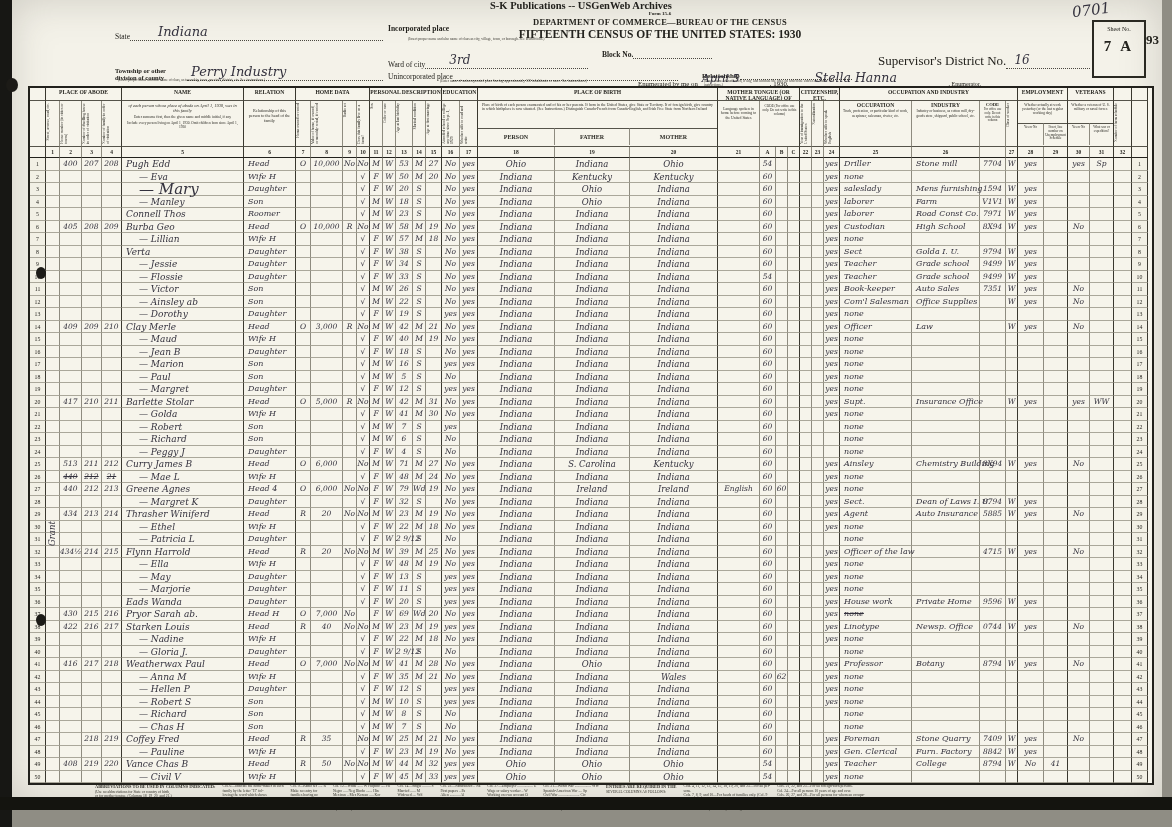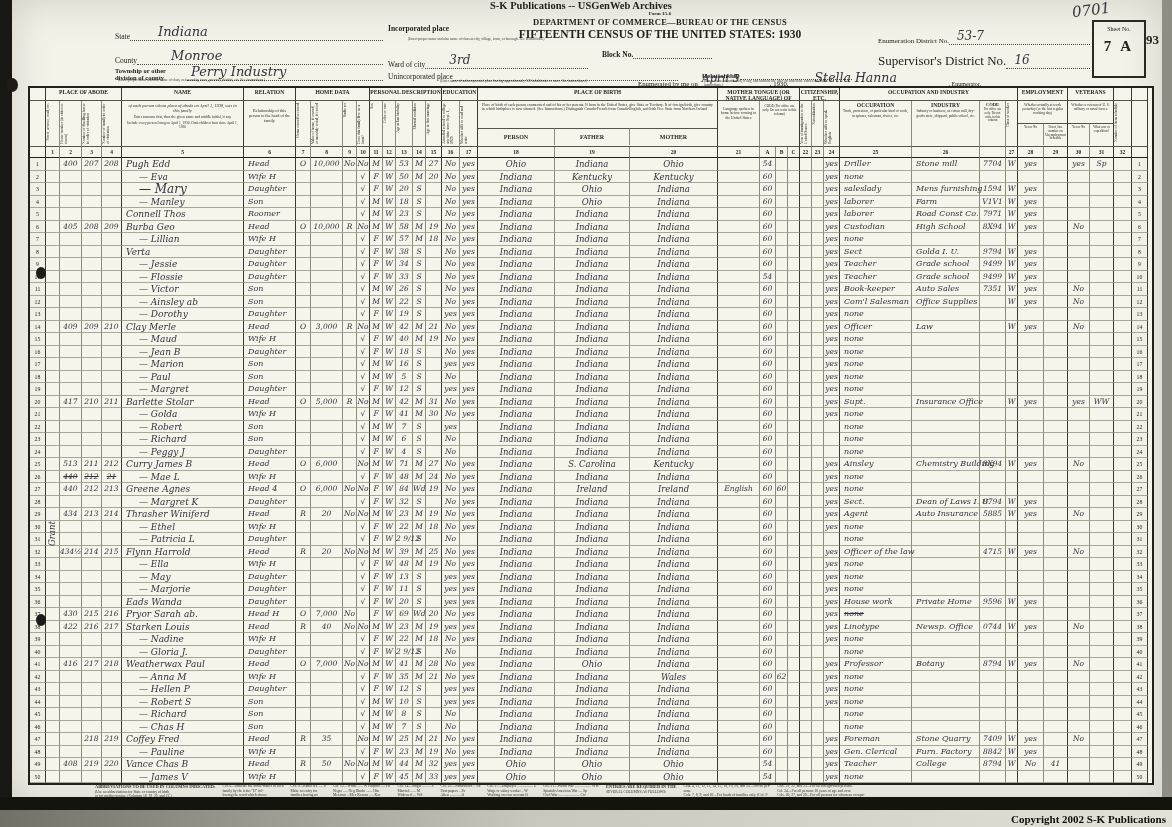--- a/index.html
+++ b/index.html
@@ -45,24 +45,20 @@
 <body>
 
 <div class="page">
   <div class="paper">
     <div class="watermark">S-K Publications -- USGenWeb Archives</div>
 
     <div class="fld" style="left:105px;top:22px;width:268px">
       <span class="plbl" style="font-size:7.5px">State</span>
       <span class="dotline"><span class="hw" style="font-size:13px;margin-left:28px">Indiana</span></span>
     </div>
-    <div class="fld" style="left:105px;top:46px;width:268px">
-      <span class="plbl" style="font-size:7.5px">County</span>
-      <span class="dotline"><span class="hw" style="font-size:13px;margin-left:34px">Monroe</span></span>
-    </div>
     <div class="fld" style="left:105px;top:62px;width:268px">
       <span class="plbl" style="font-size:6.5px;font-weight:bold;width:72px;line-height:1.1;display:inline-block">Township or other division of county</span>
       <span class="dotline"><span class="hw" style="font-size:13px;margin-left:4px">Perry Industry</span></span>
     </div>
     <div class="note" style="left:108px;top:79px;width:260px">(Insert proper name and also name of class, as township, town, precinct, district, etc.  See instructions.)</div>
 
     <div class="fld" style="left:378px;top:24px;width:290px">
       <span class="plbl" style="font-size:7.5px;font-weight:bold">Incorporated place</span>
     </div>
     <div class="note" style="left:398px;top:38px;width:270px">(Insert proper name and also name of class as city, village, town, or borough.  See instructions.)</div>
@@ -82,24 +78,20 @@
     <div class="fld" style="left:692px;top:72px;width:150px">
       <span class="plbl" style="font-size:7px;font-weight:bold">Relationship</span>
       <span class="dotline"></span>
     </div>
     <div class="note" style="left:694px;top:80px;width:150px">(Insert name of institution, if any, and indicate the lines on which the entries are made.  See instructions.)</div>
 
     <div class="ctr plbl" style="position:absolute;left:560px;top:11px;width:180px;font-size:5px;font-weight:bold">Form 15-6</div>
     <div class="ctr plbl" style="position:absolute;left:500px;top:17px;width:300px;font-size:8.5px;font-weight:bold;letter-spacing:.3px">DEPARTMENT OF COMMERCE—BUREAU OF THE CENSUS</div>
     <div class="ctr plbl" style="position:absolute;left:490px;top:28px;width:320px;font-size:11.5px;font-weight:bold">FIFTEENTH CENSUS OF THE UNITED STATES: 1930</div>
 
-    <div class="fld" style="left:868px;top:26px;width:212px">
-      <span class="plbl" style="font-size:7px">Enumeration District No.</span>
-      <span class="dotline"><span class="hw" style="font-size:12px;margin-left:8px">53-7</span></span>
-    </div>
     <div class="fld" style="left:868px;top:50px;width:212px">
       <span class="plbl" style="font-size:13px">Supervisor's District No.</span>
       <span class="dotline"><span class="hw" style="font-size:12px;margin-left:8px">16</span></span>
     </div>
     <div class="sheetbox">
       <div class="plbl" style="font-size:6px;padding-top:4px">Sheet No.</div>
       <div class="plbl" style="font-size:15px;font-weight:bold;letter-spacing:3px;margin-top:6px">7 A</div>
     </div>
     <div class="plbl" style="position:absolute;left:1136px;top:32px;font-size:13px;font-weight:bold">93</div>
     <div class="hw" style="position:absolute;left:1062px;top:1px;font-size:15px;transform:rotate(-7deg)">0701</div>
@@ -321,21 +313,21 @@
           <div class="c hwc gb" style="width: 24px;"></div>
           <div class="c hwc gb" style="width: 18px;"></div>
           <div class="c lncell gb" style="width: 16px;">2</div>
         </div>
         <div class="trow" style="width: 1120px;">
           <div class="c lncell gb" style="width: 16px;">3</div>
           <div class="c hwc" style="width: 14px;"></div>
           <div class="c hwc" style="width: 22px;"></div>
           <div class="c hwc" style="width: 20px;"></div>
           <div class="c hwc gb" style="width: 20px;"></div>
-          <div class="c hwc gb cl ind" style="width: 122px; font-size: 12px;">— Mary</div>
+          <div class="c hwc gb cl ind" style="width: 122px; font-size: 15px;">— Mary</div>
           <div class="c hwc gb cl" style="width: 52px; font-size: 8px;">Daughter</div>
           <div class="c hwc" style="width: 15px;"></div>
           <div class="c hwc" style="width: 32px;"></div>
           <div class="c hwc" style="width: 14px;"></div>
           <div class="c hwc gb" style="width: 13px;">√</div>
           <div class="c hwc" style="width: 13px;">F</div>
           <div class="c hwc" style="width: 13px;">W</div>
           <div class="c hwc" style="width: 17px;">20</div>
           <div class="c hwc" style="width: 13px;">S</div>
           <div class="c hwc gb" style="width: 16px;"></div>
@@ -1289,21 +1281,21 @@
           <div class="c hwc" style="width: 20px;">212</div>
           <div class="c hwc gb" style="width: 20px;">213</div>
           <div class="c hwc gb cl" style="width: 122px; font-size: 9px;">Greene Agnes</div>
           <div class="c hwc gb cl" style="width: 52px; font-size: 8px;">Head 4</div>
           <div class="c hwc" style="width: 15px;">O</div>
           <div class="c hwc" style="width: 32px;">6,000</div>
           <div class="c hwc" style="width: 14px;">No</div>
           <div class="c hwc gb" style="width: 13px;">No</div>
           <div class="c hwc" style="width: 13px;">F</div>
           <div class="c hwc" style="width: 13px;">W</div>
-          <div class="c hwc" style="width: 17px;">84</div>
+          <div class="c hwc" style="width: 17px;">79</div>
           <div class="c hwc" style="width: 13px;">Wd</div>
           <div class="c hwc gb" style="width: 16px;">19</div>
           <div class="c hwc" style="width: 18px;">No</div>
           <div class="c hwc gb" style="width: 18px;">yes</div>
           <div class="c hwc" style="width: 77px; font-size: 8.5px;">Indiana</div>
           <div class="c hwc" style="width: 75px; font-size: 8.5px;">Ireland</div>
           <div class="c hwc gb" style="width: 88px; font-size: 8.5px;">Ireland</div>
           <div class="c hwc" style="width: 42px;">English</div>
           <div class="c hwc" style="width: 16px;">60</div>
           <div class="c hwc" style="width: 12px;">60</div>
@@ -2201,21 +2193,21 @@
           <div class="c hwc gb" style="width: 24px;"></div>
           <div class="c hwc gb" style="width: 18px;"></div>
           <div class="c lncell gb" style="width: 16px;">49</div>
         </div>
         <div class="trow" style="width: 1120px;">
           <div class="c lncell gb" style="width: 16px;">50</div>
           <div class="c hwc" style="width: 14px;"></div>
           <div class="c hwc" style="width: 22px;"></div>
           <div class="c hwc" style="width: 20px;"></div>
           <div class="c hwc gb" style="width: 20px;"></div>
-          <div class="c hwc gb cl ind" style="width: 122px; font-size: 9px;">— James V</div>
+          <div class="c hwc gb cl ind" style="width: 122px; font-size: 9px;">— Civil V</div>
           <div class="c hwc gb cl" style="width: 52px; font-size: 8px;">Wife H</div>
           <div class="c hwc" style="width: 15px;"></div>
           <div class="c hwc" style="width: 32px;"></div>
           <div class="c hwc" style="width: 14px;"></div>
           <div class="c hwc gb" style="width: 13px;">√</div>
           <div class="c hwc" style="width: 13px;">F</div>
           <div class="c hwc" style="width: 13px;">W</div>
           <div class="c hwc" style="width: 17px;">45</div>
           <div class="c hwc" style="width: 13px;">M</div>
           <div class="c hwc gb" style="width: 16px;">33</div>
@@ -2321,16 +2313,13 @@
           <div>Col. 30—For all males 21 years of age and over.</div>
         </div>
       </div>
   </div>
 
   <div class="edge-left"></div>
   <div class="hole" style="left:6px;top:78px;width:12px;height:14px"></div>
   <div class="hole" style="left:36px;top:267px;width:10px;height:12px"></div>
   <div class="hole" style="left:36px;top:614px;width:10px;height:12px"></div>
   <div class="band-bottom"></div>
-  <div class="strip-bottom">
-    <span class="copyright">Copyright 2002 S-K Publications</span>
-  </div>
 </div>
 
 </body></html>

